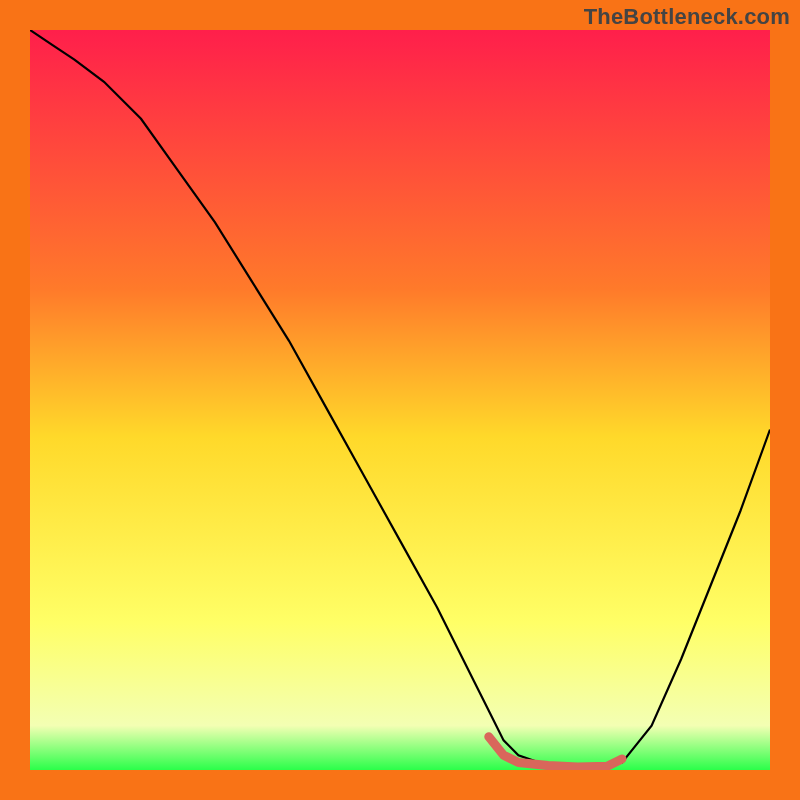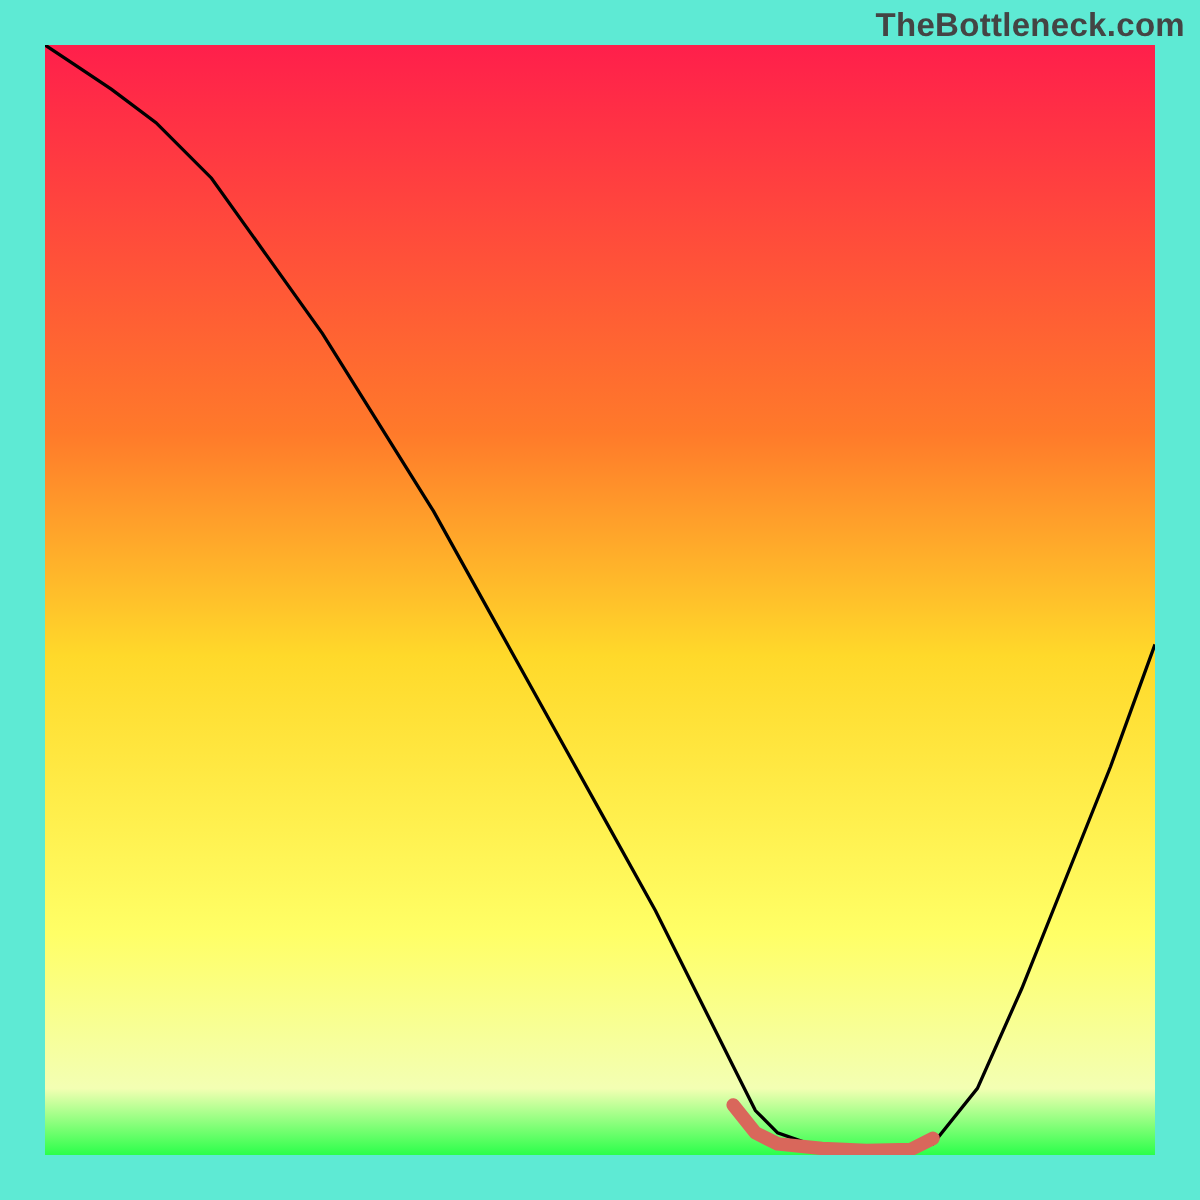--- a/index.html
+++ b/index.html
@@ -8,21 +8,21 @@
     width: 800px;
     height: 800px;
     background: #000;
     overflow: hidden;
     font-family: Arial, Helvetica, sans-serif;
   }
   .frame {
     position: relative;
     width: 800px;
     height: 800px;
-    background: #5eead4;
+    background: #f97316;
   }
   .watermark {
     position: absolute;
     top: 4px;
     right: 10px;
     color: #444;
     font-size: 22px;
     font-weight: 600;
     letter-spacing: 0.2px;
     z-index: 10;

